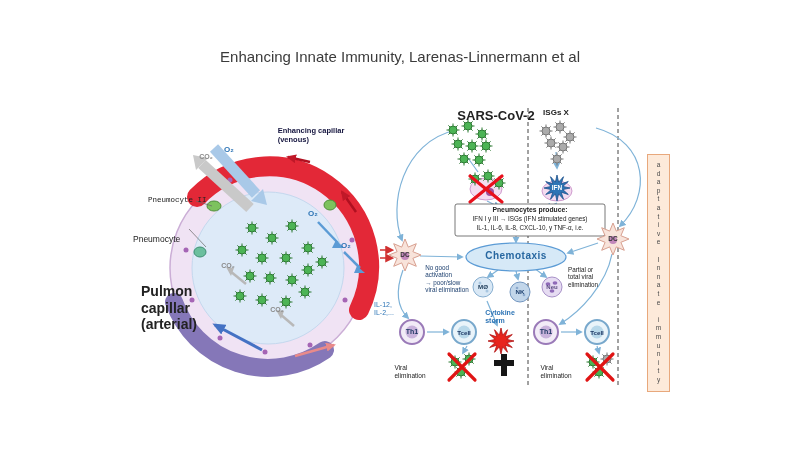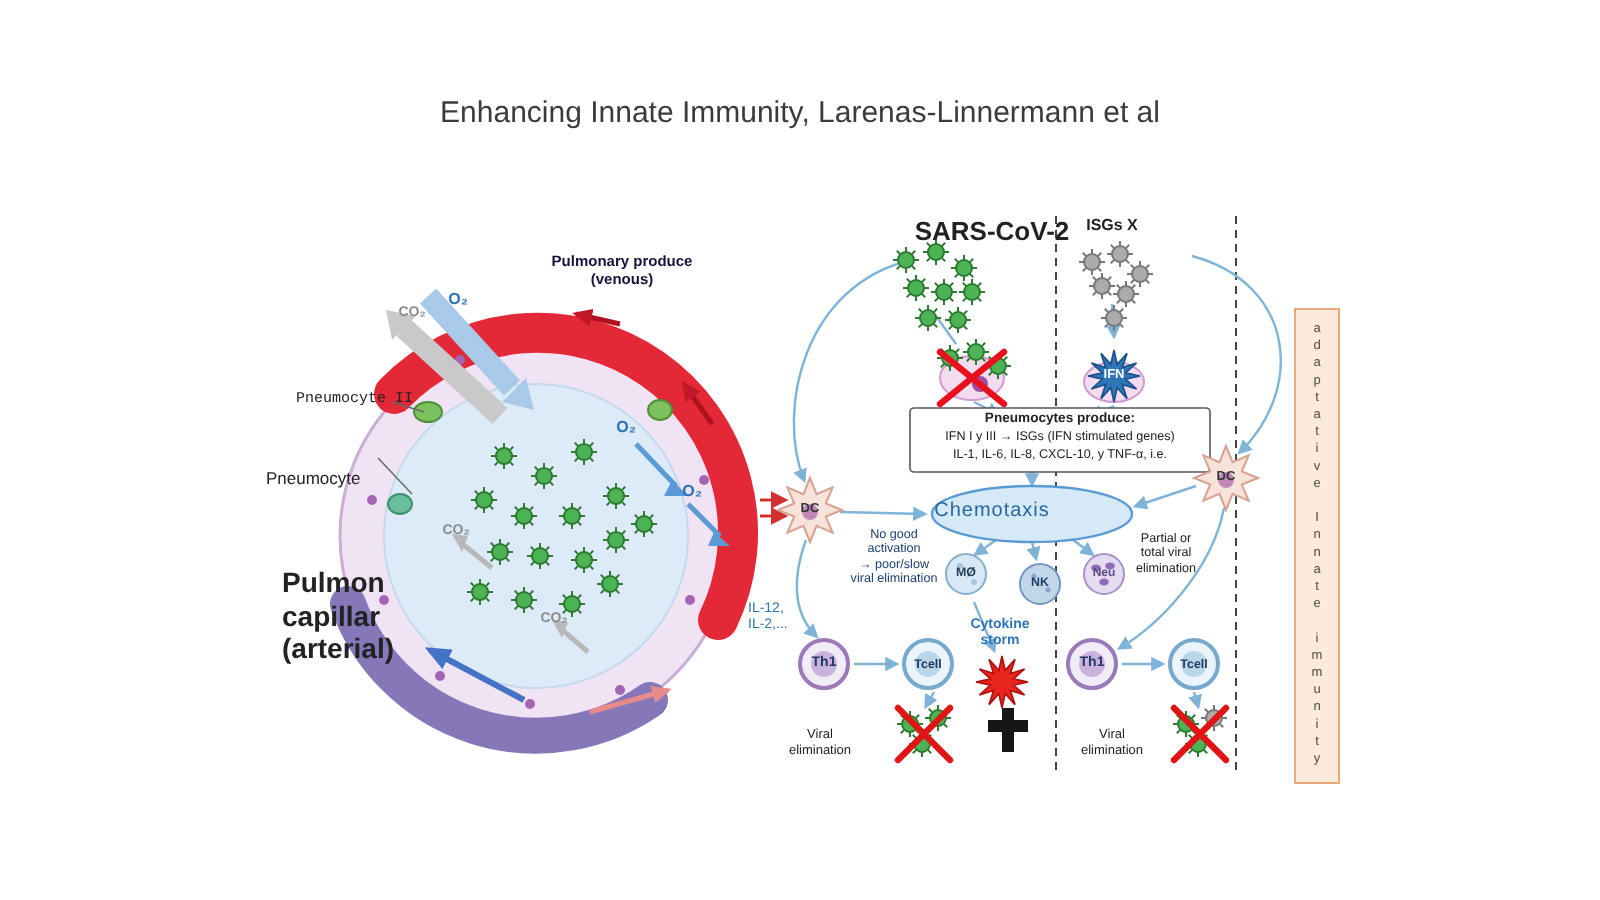--- a/index.html
+++ b/index.html
@@ -1,20 +1,20 @@
 <!DOCTYPE html>
 <html><head>
 <meta charset="utf-8">
 <style>
   html,body{margin:0;padding:0;background:#888;}
   .slide{position:relative;width:800px;height:450px;background:#ffffff;overflow:hidden;
          font-family:"Liberation Sans",sans-serif;}
   svg{position:absolute;left:0;top:0;}
   .lbl{position:absolute;color:#222;white-space:pre-line;line-height:1.18;z-index:3;}
-  .ctr{transform:translateX(-50%);text-align:center;}
+  .ctr{transform:translateX(-50%);text-align:left;}
   .banner{position:absolute;left:647px;top:154px;width:21px;height:236px;
           background:#fdeada;border:1px solid #e8a87c;z-index:2;
           display:flex;align-items:center;justify-content:center;}
   .banner span{writing-mode:vertical-rl;text-orientation:upright;
           font-size:6.5px;letter-spacing:1.6px;color:#4a4a4a;}
 </style>
 </head>
 <body>
 
 <div class="slide">
@@ -266,21 +266,21 @@
         <use href="#virusGreen" x="599" y="372"></use>
       <g stroke="#e01414" stroke-width="3.2" stroke-linecap="round">
         <line x1="587" y1="354" x2="613" y2="380"></line>
           <line x1="613" y1="354" x2="587" y2="380"></line>
       </g>
     </g>
   </svg>
 
   <div class="lbl ctr" style="left:400px;top:48px;font-size:15px;color:#3b3b3b;">Enhancing Innate Immunity, Larenas-Linnermann et al</div>
 
-  <div class="lbl ctr" style="left:311px;top:127px;font-size:7.5px;font-weight:600;color:#14143e;">Pulmonary produce
+  <div class="lbl ctr" style="left:311px;top:127px;font-size:7.5px;font-weight:600;color:#14143e;">Enhancing capillar
 (venous)</div>
   <div class="lbl" style="left:148px;top:196px;font-size:7.5px;font-family:Liberation Mono, monospace;">Pneumocyte II</div>
   <div class="lbl" style="left:133px;top:223px;font-size:8.5px;margin-top:11px;">Pneumocyte</div>
   <div class="lbl" style="left:141px;top:283px;font-size:14px;font-weight:600;">Pulmon
 capillar
 (arterial)</div>
 
   <div class="lbl ctr" style="left:229px;top:145px;font-size:8px;font-weight:bold;color:#2e75b6;">O₂</div>
   <div class="lbl ctr" style="left:313px;top:209px;font-size:8px;font-weight:bold;color:#2e75b6;">O₂</div>
   <div class="lbl ctr" style="left:346px;top:241px;font-size:8px;font-weight:bold;color:#2e75b6;">O₂</div>
@@ -289,21 +289,21 @@
   <div class="lbl ctr" style="left:277px;top:306px;font-size:7px;font-weight:600;color:#8a8a8a;">CO₂</div>
 
   <div class="lbl ctr" style="left:496px;top:108px;font-size:13px;font-weight:600;">SARS-CoV-2</div>
   <div class="lbl ctr" style="left:556px;top:108px;font-size:8px;font-weight:600;">ISGs X</div>
   <div class="lbl ctr" style="left:557px;top:184px;font-size:6.5px;font-weight:bold;color:#ffffff;">IFN</div>
 
   <div class="lbl ctr" style="left:530px;top:206px;font-size:6.8px;font-weight:bold;">Pneumocytes produce:</div>
   <div class="lbl ctr" style="left:530px;top:215px;font-size:6.3px;">IFN I y III → ISGs (IFN stimulated genes)</div>
   <div class="lbl ctr" style="left:530px;top:224px;font-size:6.3px;">IL-1, IL-6, IL-8, CXCL-10, y TNF-α, i.e.</div>
 
-  <div class="lbl ctr" style="left:496px;top:250px;font-size:10px;font-weight:400;color:#2767a0;letter-spacing:0.5px;">Chemotaxis</div>
+  <div class="lbl ctr" style="left:516px;top:250px;font-size:10px;font-weight:700;color:#2767a0;letter-spacing:0.5px;">Chemotaxis</div>
 
   <div class="lbl ctr" style="left:405px;top:251px;font-size:6.5px;font-weight:bold;color:#333;">DC</div>
   <div class="lbl ctr" style="left:613px;top:235px;font-size:6.5px;font-weight:bold;color:#333;">DC</div>
 
   <div class="lbl ctr" style="left:447px;top:264px;font-size:6.3px;color:#1c3f6e;">No good
 activation
 → poor/slow
 viral elimination</div>
   <div class="lbl ctr" style="left:583px;top:266px;font-size:6.3px;">Partial or
 total viral

